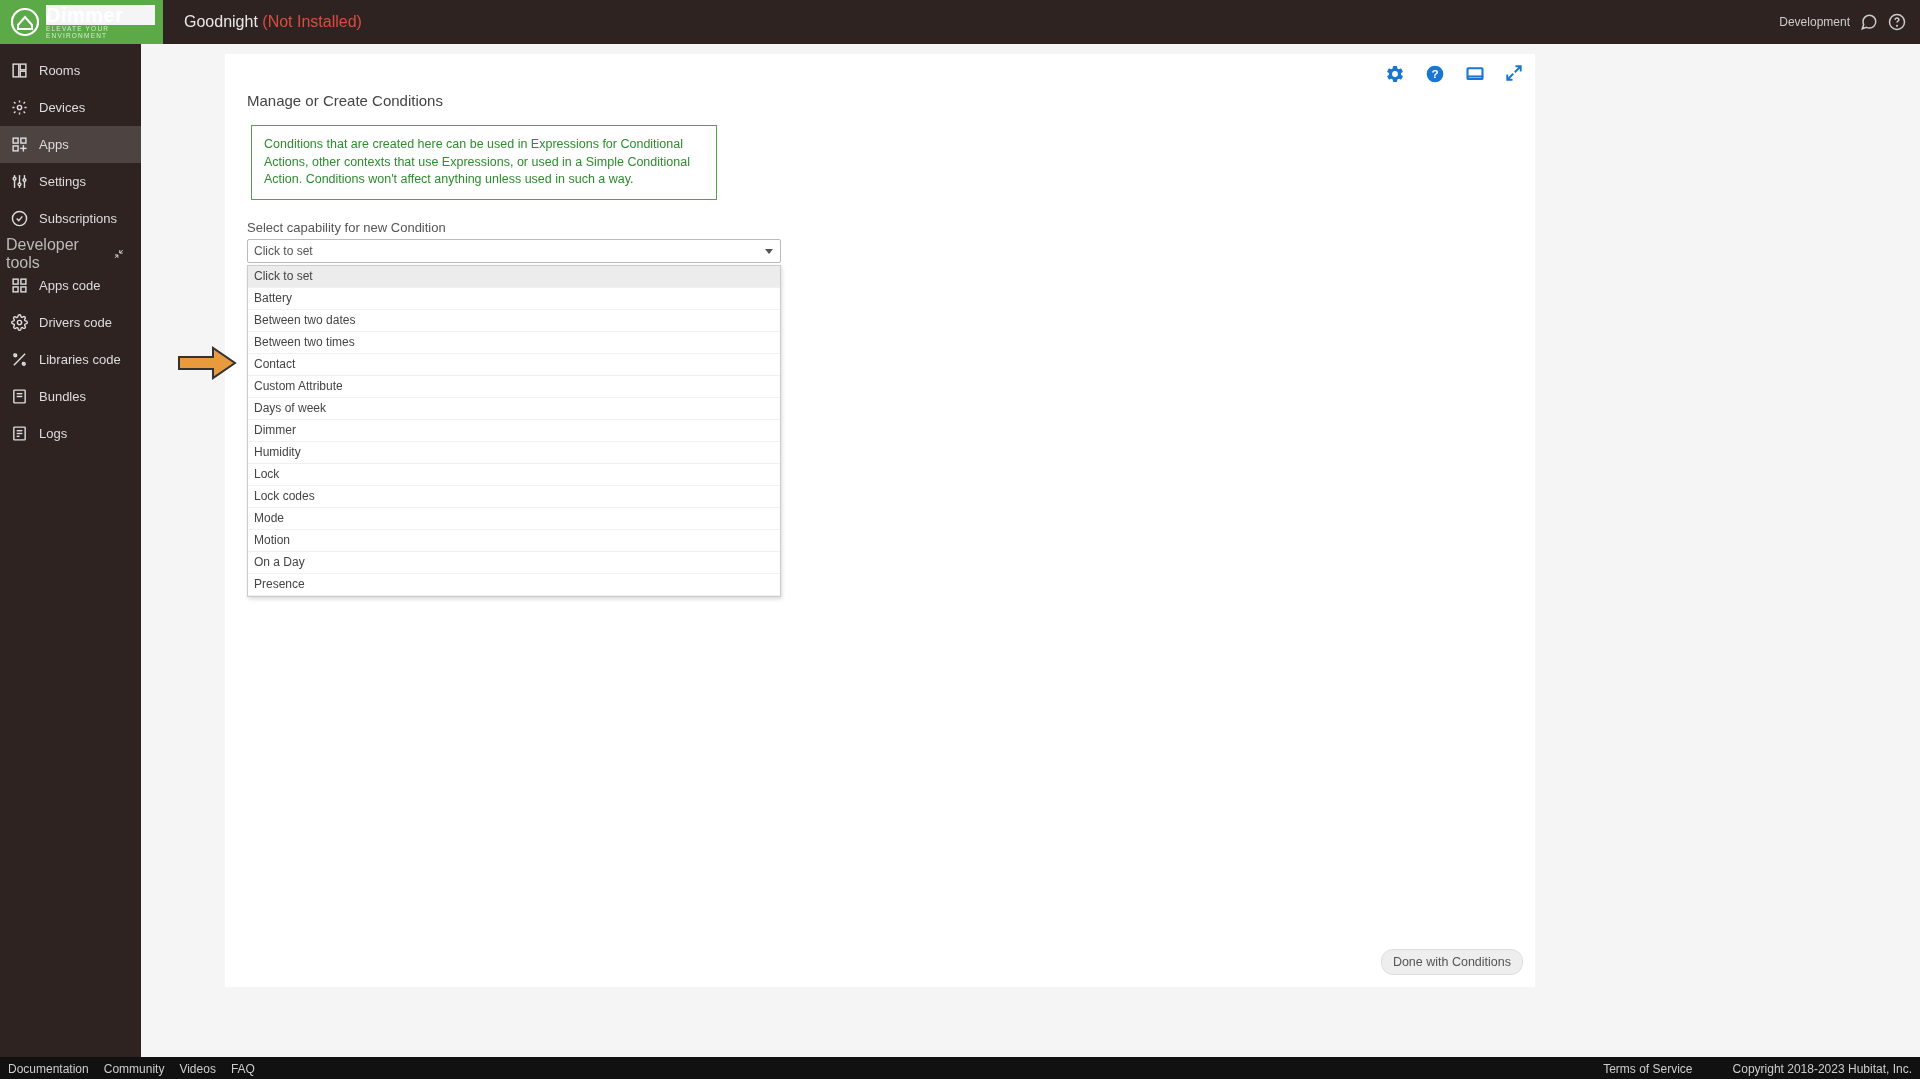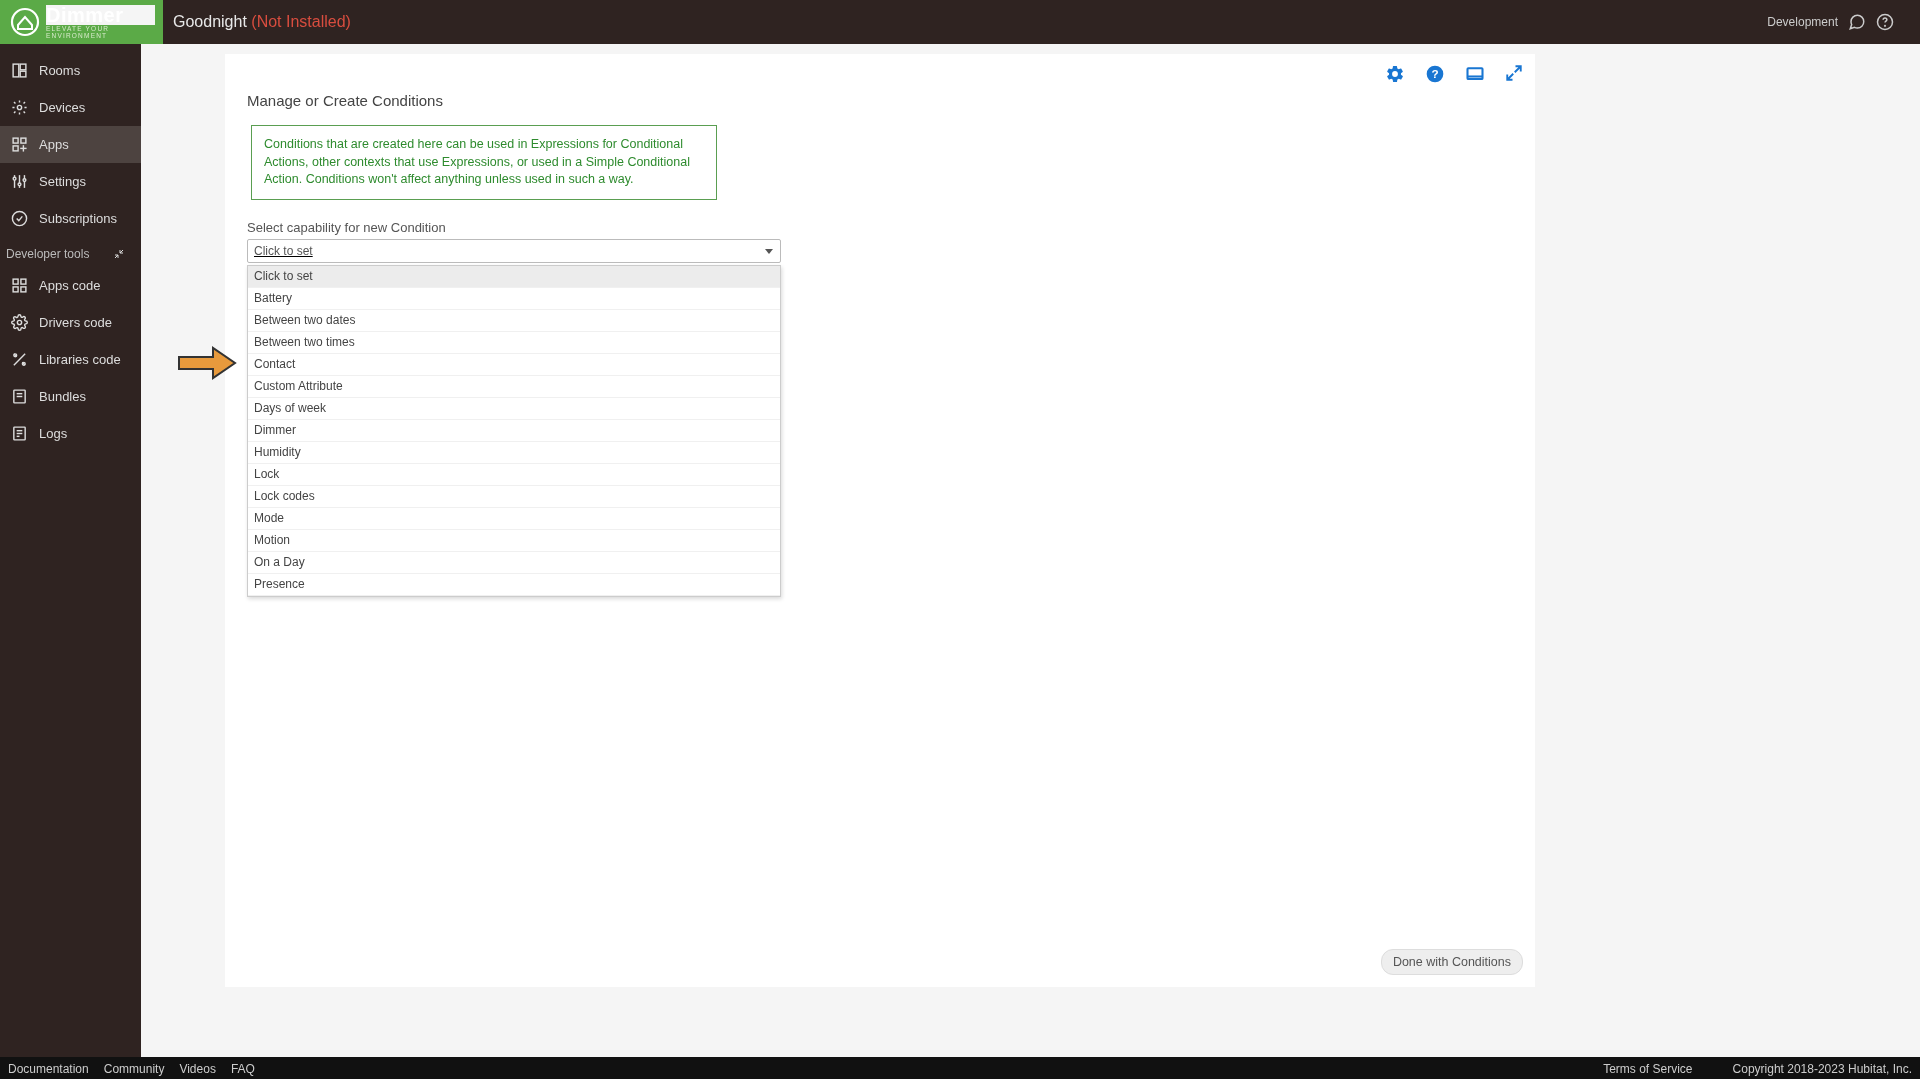--- a/index.html
+++ b/index.html
@@ -5,46 +5,46 @@
 * { margin:0; padding:0; box-sizing:border-box; }
 body { font-family: Arial, Helvetica, sans-serif; background:#f5f5f5; width:1920px; height:1079px; overflow:hidden; }
 
 
 .header { height:44px; background:#2f2321; display:flex; align-items:center; color:#fff; }
 .logo-area { width:163px; height:44px; background:#5baa47; display:flex; align-items:center; padding:0 8px 0 10px; color:#fff; gap:6px; }
 .logo-area svg { flex-shrink:0; }
 .logo-text { display:flex; flex-direction:column; line-height:1; }
 .logo-text .main { font-size:20px; font-weight:600; letter-spacing:0.5px; }
 .logo-text .sub { font-size:6.5px; letter-spacing:1.2px; color:#d7eacb; margin-top:1px; }
-.title-area { padding-left:10px; font-size:16px; color:#e8e8e8; font-weight:500; }
+.title-area { padding-left:21px; font-size:16px; color:#e8e8e8; font-weight:500; }
 .title-area .status { color:#d84d3f; }
-.header-right { margin-left:auto; display:flex; align-items:center; gap:10px; padding-right:26px; font-size:12px; color:#ccc; }
+.header-right { margin-left:auto; display:flex; align-items:center; gap:10px; padding-right:14px; font-size:12px; color:#ccc; }
 .header-right svg { cursor:pointer; }
 
 
 .container { display:flex; height:calc(1079px - 44px - 22px); }
 
 
 .sidebar { width:141px; background:#2f2321; color:#ccc; display:flex; flex-direction:column; padding-top:8px; font-size:13px; }
 .nav-item { display:flex; align-items:center; gap:11px; padding:0 11px; height:37px; cursor:pointer; color:#ddd; }
 .nav-item.active { background:#4d4340; }
 .nav-item svg { flex-shrink:0; }
-.dev-tools-hdr { display:flex; align-items:center; justify-content:space-between; padding:0 16px 0 6px; height:26px; font-size:12px; color:#bbb; margin-top:4px; }
+.dev-tools-hdr { display:flex; align-items:center; justify-content:space-between; padding:0 16px 0 6px; height:26px; font-size:16px; color:#bbb; margin-top:4px; }
 .dev-tools-hdr svg { cursor:pointer; }
 
 
 .main { flex:1; background:#f5f5f5; position:relative; overflow:hidden; }
 .card { position:absolute; left:84px; top:10px; right:385px; bottom:70px; background:#fff; padding:22px 22px 22px 22px; }
 .action-icons { position:absolute; top:10px; right:12px; display:flex; gap:20px; }
 .action-icons svg { cursor:pointer; }
 .section-title { font-size:15px; color:#444; margin-top:16px; margin-bottom:16px; font-weight:400; }
 .info-box { border:1px solid #5a9e51; padding:10px 12px; width:466px; font-size:12.5px; color:#2e8b2e; line-height:1.4; margin-left:4px; }
 .field-label { font-size:13px; color:#555; margin-top:20px; }
 
-.select-wrap { position:relative; width:534px; margin-top:4px;text-decoration:underline; }
+.select-wrap { position:relative; width:534px; margin-top:4px; }
 .select-btn { border:1px solid #bbb; height:24px; padding:0 22px 0 6px; font-size:12px; color:#555; display:flex; align-items:center; background:#fff; cursor:pointer; border-radius:2px; position:relative; }
 .select-btn:after { content:""; position:absolute; right:7px; top:9px; border-left:4px solid transparent; border-right:4px solid transparent; border-top:5px solid #555; }
 .select-dropdown { position:absolute; left:0; top:26px; width:534px; background:#fff; border:1px solid #ccc; box-shadow:1px 2px 4px rgba(0,0,0,0.15); z-index:10; }
 .select-dropdown .inner { max-height:340px; overflow-y:scroll; }
 .option { height:22px; padding:0 6px; font-size:12px; color:#444; display:flex; align-items:center; border-bottom:1px solid #f0f0f0; cursor:pointer; }
 .option.current { background:#ececec; }
 
 .select-dropdown .inner::-webkit-scrollbar { width:8px; }
 .select-dropdown .inner::-webkit-scrollbar-thumb { background:#bcbcbc; border-radius:2px; }
 .select-dropdown .inner::-webkit-scrollbar-track { background:#f4f4f4; }

